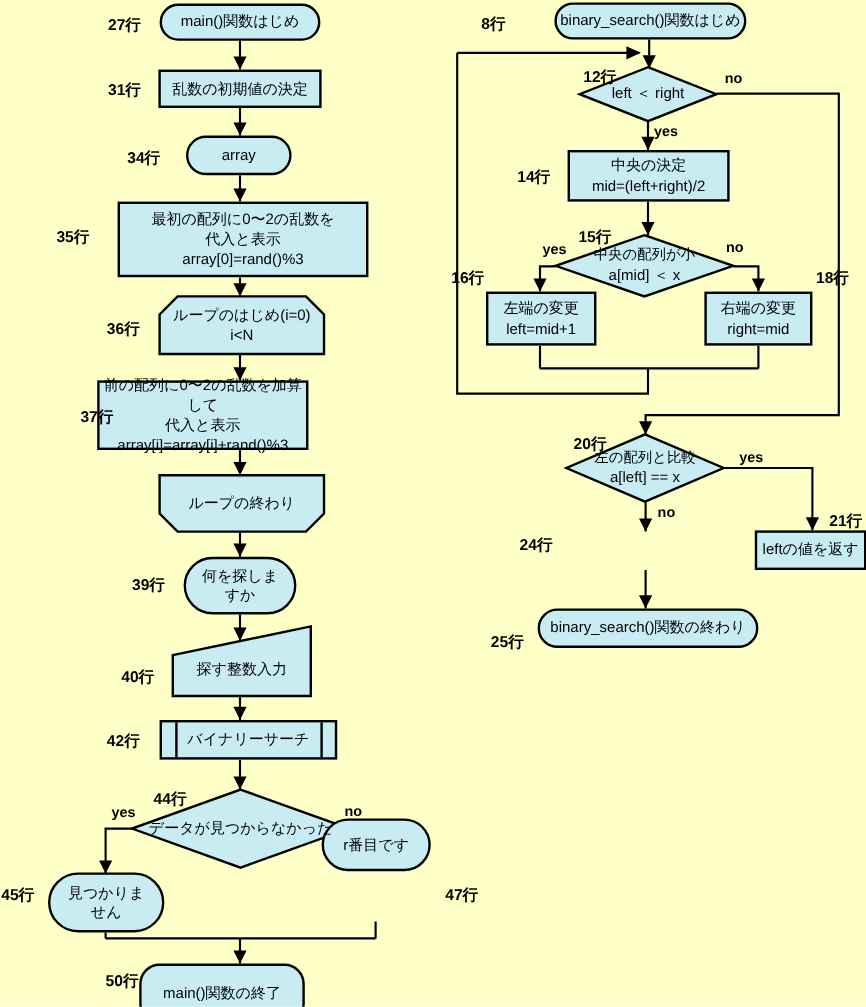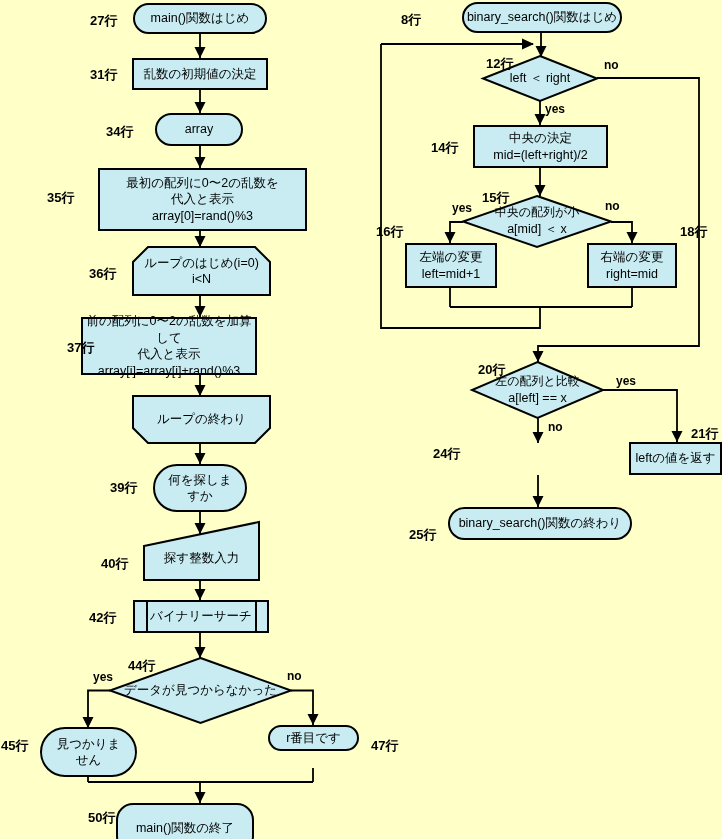--- a/index.html
+++ b/index.html
@@ -86,34 +86,34 @@
   <div class="node cssnode" style="left:153px;top:464px;width:94px;height:48px;border-radius:24px;">
     <span class="txt">何を探しま
 すか</span>
   </div>
   <div class="node svgnode" style="left:144px;top:522px;width:115px;height:58px;">
     <svg viewBox="0 0 115 58">
         <polygon points="0,24 115,0 115,58 0,58"></polygon>
       </svg>
     <span class="txt input-txt">探す整数入力</span>
   </div>
-  <div class="node cssnode predef" style="left:133px;top:600px;width:136px;height:33px;">
+  <div class="node cssnode predef" style="left:133px;top:600px;width:148px;height:33px;">
     <span class="txt">バイナリーサーチ</span>
   </div>
   <div class="node svgnode" style="left:110px;top:658px;width:181px;height:65px;">
     <svg viewBox="0 0 181 65">
         <polygon points="90.5,0 181,32.5 90.5,65 0,32.5"></polygon>
       </svg>
     <span class="txt">データが見つからなかった</span>
   </div>
   <div class="node cssnode" style="left:40px;top:727px;width:97px;height:50px;border-radius:25px;">
     <span class="txt">見つかりま
 せん</span>
   </div>
-  <div class="node cssnode" style="left:268px;top:725px;width:91px;height:26px;border-radius:22px;">
+  <div class="node cssnode" style="left:268px;top:682px;width:91px;height:44px;border-radius:22px;">
     <span class="txt">r番目です</span>
   </div>
   <div class="node cssnode" style="left:116px;top:803px;width:138px;height:50px;border-radius:17px;">
     <span class="txt">main()関数の終了</span>
   </div>
 
   <div class="node cssnode" style="left:462px;top:2px;width:160px;height:31px;border-radius:16px;">
     <span class="txt">binary_search()関数はじめ</span>
   </div>
   <div class="node svgnode" style="left:483px;top:56px;width:114px;height:45px;justify-content:center;">

